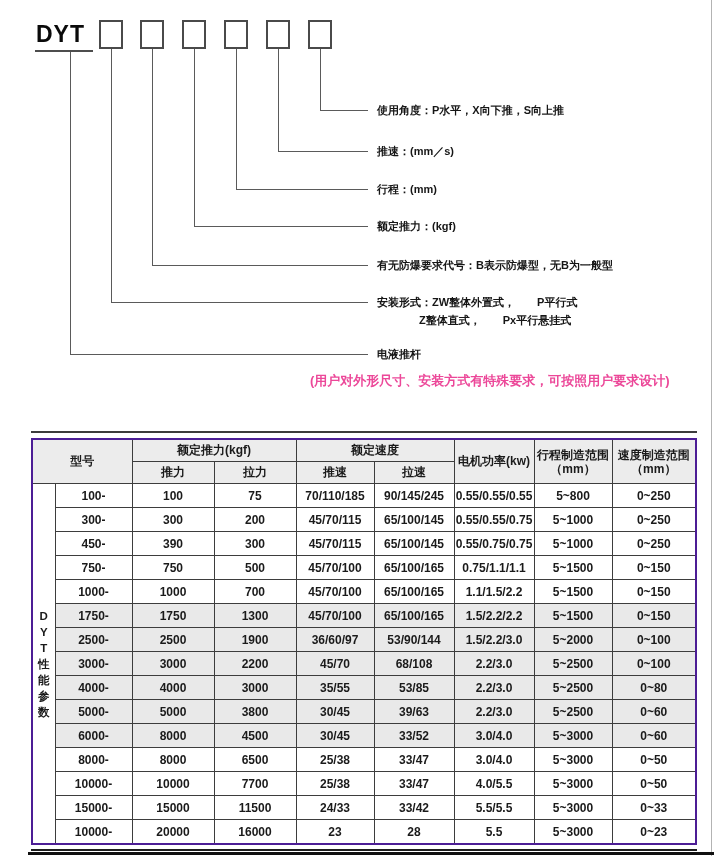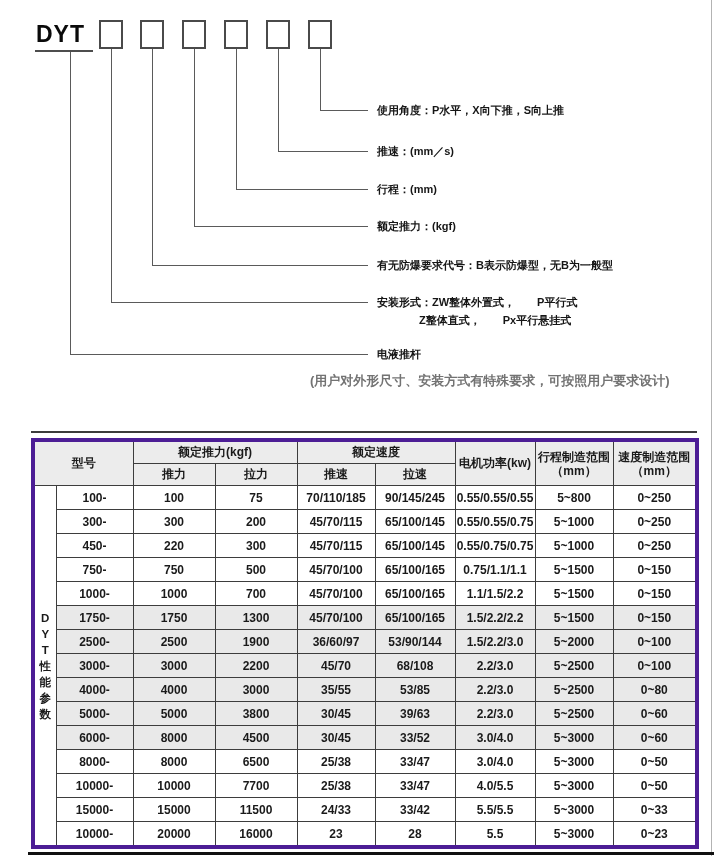--- a/index.html
+++ b/index.html
@@ -22,32 +22,32 @@
   }
   .conn-v{position:absolute;width:1px;background:#5a5a5a;}
   .conn-h{position:absolute;height:1px;background:#5a5a5a;}
   .diagram-label{
     position:absolute;left:377px;
     font-size:11px;font-weight:600;line-height:18px;white-space:pre;color:#161616;
   }
   .label-line.indent{margin-left:42px;}
   .note{
     position:absolute;left:310px;top:372px;
-    font-size:13px;font-weight:600;color:#737373;white-space:pre;
+    font-size:13px;font-weight:600;color:#ec4899;white-space:pre;
   }
 
   
   .table-wrap{
     position:absolute;left:31px;top:431px;width:666px;
     border-top:2px solid #3c3c3c;border-bottom:2px solid #1c1c1c;
     padding:5px 0 4px 0;
   }
   table.spec{
     border-collapse:collapse;table-layout:fixed;width:666px;
-    border:4px solid #4c1d95;font-size:12px;
+    border:2px solid #4c1d95;font-size:12px;
   }
   table.spec th,table.spec td{
     border:1px solid #3d3d3d;text-align:center;vertical-align:middle;padding:0;
     overflow:hidden;
   }
   table.spec thead th{background:#ececec;font-weight:bold;height:21px;}
   table.spec tbody td{height:23px;font-weight:600;background:#fff;}
   table.spec tbody tr.shaded td{background:#e9e9e9;}
   td.side-label{
     font-weight:bold;white-space:pre-line;line-height:16px;font-size:11.5px;
@@ -161,21 +161,21 @@
             <td>300</td>
             <td>200</td>
             <td>45/70/115</td>
             <td>65/100/145</td>
             <td>0.55/0.55/0.75</td>
             <td>5~1000</td>
             <td>0~250</td>
           </tr>
           <tr>
             <td>450-</td>
-            <td>220</td>
+            <td>390</td>
             <td>300</td>
             <td>45/70/115</td>
             <td>65/100/145</td>
             <td>0.55/0.75/0.75</td>
             <td>5~1000</td>
             <td>0~250</td>
           </tr>
           <tr>
             <td>750-</td>
             <td>750</td>

